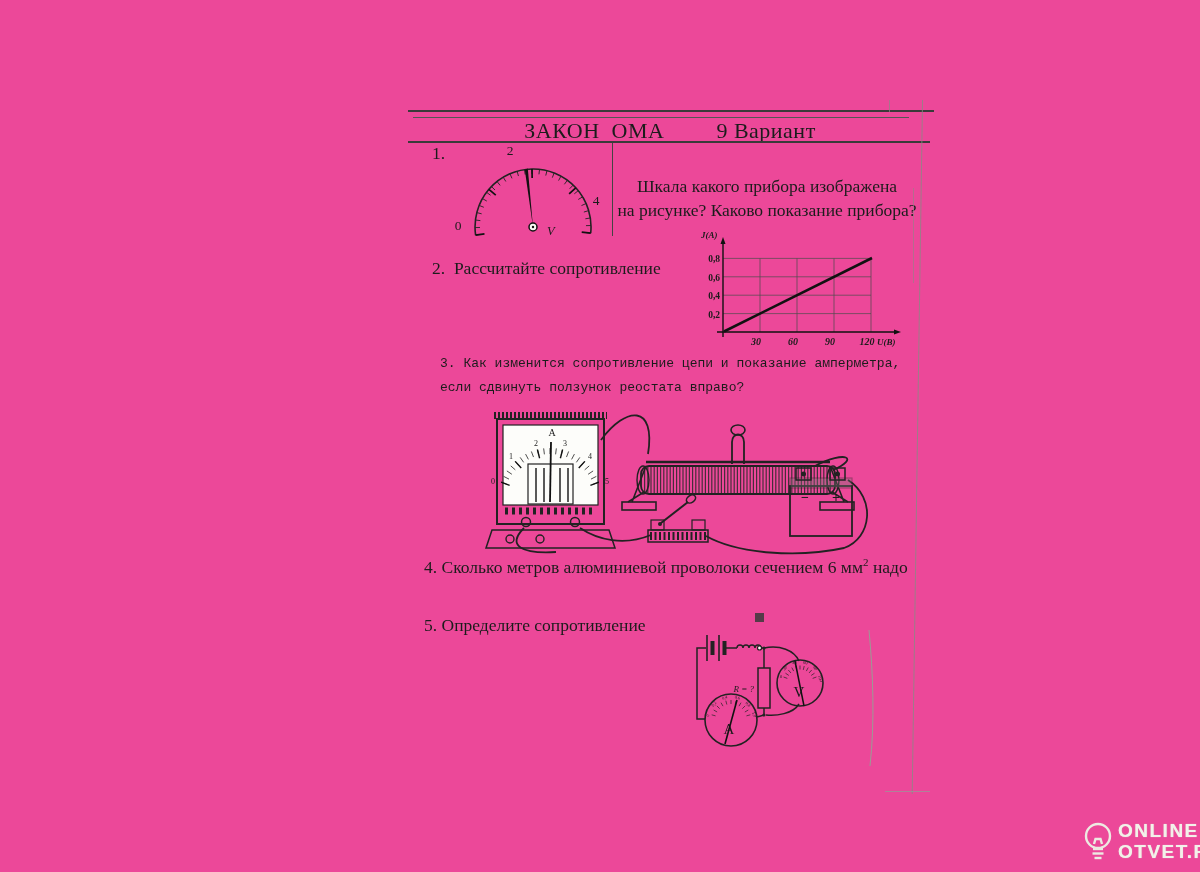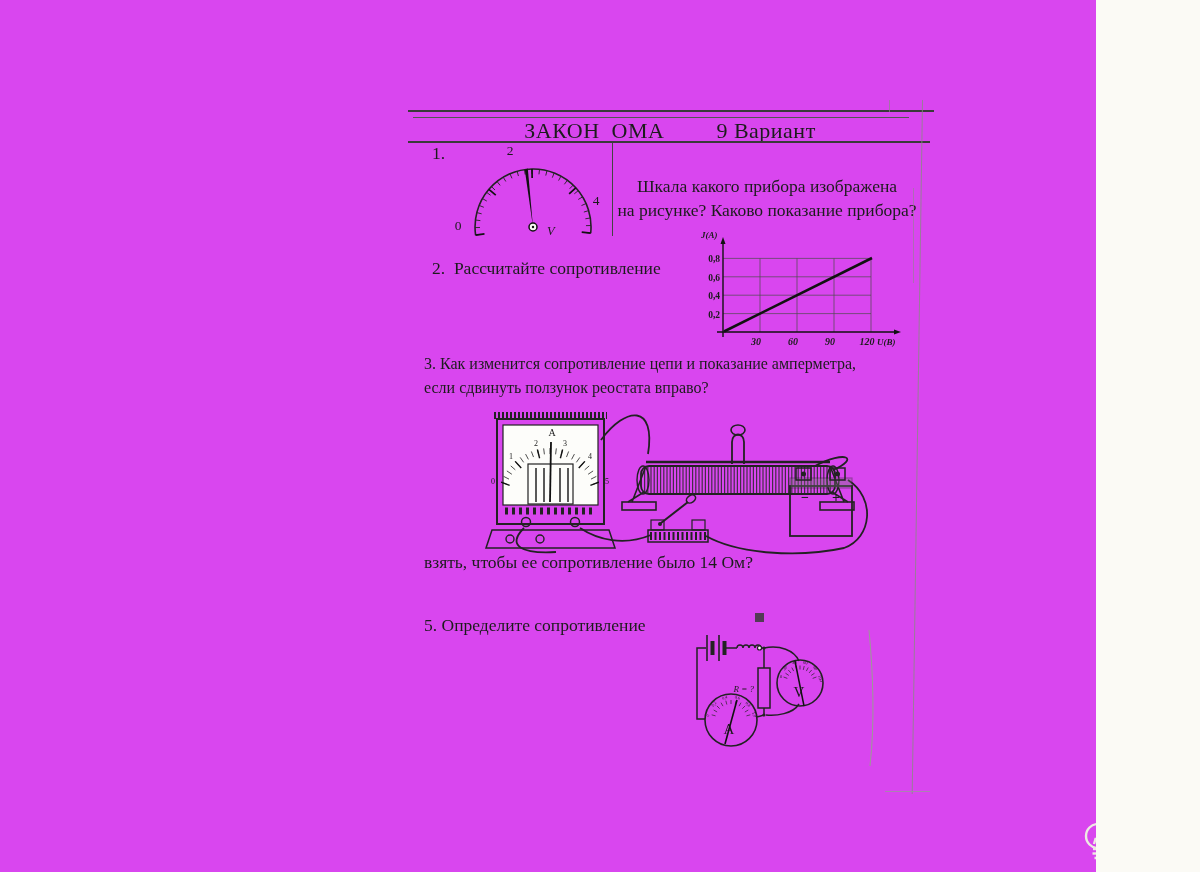--- a/index.html
+++ b/index.html
@@ -1,16 +1,16 @@
 <!DOCTYPE html>
 <html><head>
 <meta charset="utf-8">
 <style>
   html,body{margin:0;padding:0;background:#fbfaf5;}
-  .canvas{position:relative;width:1096px;height:872px;background:#d946ef;overflow:hidden;
+  .canvas{position:relative;width:1200px;height:872px;background:#ec4899;overflow:hidden;
           font-family:"Liberation Serif",serif;color:#1c1c1c;}
   .hline{position:absolute;background:#3a3a3a;}
   .vline{position:absolute;background:#8a8a85;}
   .title-row{position:absolute;left:408px;top:118px;width:524px;display:flex;justify-content:center;gap:52px;
              font-size:22px;letter-spacing:.5px;white-space:pre;}
   .qtext{position:absolute;font-size:17.5px;line-height:23.5px;}
   .qtext .line{white-space:pre-wrap;}
   .center{text-align:center;margin-top:36px;}
   svg.fig{position:absolute;overflow:visible;}
   svg.fig text{font-family:"Liberation Serif",serif;fill:#1b1b1b;}
@@ -124,21 +124,21 @@
       <text x="27" y="92.5">0,2</text>
     </g>
     <g font-size="10" font-weight="bold" font-style="italic" text-anchor="middle">
       <text x="63" y="120">30</text>
       <text x="100" y="120">60</text>
       <text x="137" y="120">90</text>
       <text x="174" y="120">120</text>
     </g>
   </svg>
 
-  <div class="qtext" style="left:424px;top:352px;width:500px;font-size:16px;">
+  <div class="qtext" style="left:440px;top:352px;width:500px;font-size:13px;font-family:Liberation Mono, monospace;">
     <div class="line">3. Как изменится сопротивление цепи и показание амперметра,</div>
     <div class="line">если сдвинуть ползунок реостата вправо?</div>
   </div>
 
   <svg class="fig" style="left:478px;top:402px;" width="420" height="152" viewBox="0 0 420 152">
 
     <g class="stroke" stroke-width="1.8">
       <path d="M123,38 C148,4 178,2 170,52"></path>
       <path d="M355,68 C382,56 368,48 337,64"></path>
       <path d="M370,78 C398,96 394,136 366,146 C320,156 260,152 228,134"></path>
@@ -236,21 +236,21 @@
       <rect class="stroke" x="318" y="66" width="15" height="12" stroke-width="1.5"></rect>
       <rect class="stroke" x="352" y="66" width="15" height="12" stroke-width="1.5"></rect>
       <circle cx="325.5" cy="72" r="2.5" fill="#222"></circle>
       <circle cx="359.5" cy="72" r="2.5" fill="#222"></circle>
       <text x="327" y="100" font-size="14" font-weight="bold" text-anchor="middle">−</text>
       <text x="358" y="100" font-size="14" font-weight="bold" text-anchor="middle">+</text>
     </g>
   </svg>
 
   <div class="qtext" style="left:424px;top:551px;width:505px;">
-    <div class="line">взять, чтобы ее сопротивление было 14 Ом?</div>
+    <div class="line"><span>4. Сколько метров алюминиевой проволоки сечением 6 мм</span><sup>2</sup><span> надо</span></div>
   </div>
 
   <div class="qtext" style="left:424px;top:614px;width:290px;">
     <div class="line">5. Определите сопротивление</div>
   </div>
 
   <svg class="fig" style="left:680px;top:612px;" width="200" height="160" viewBox="0 0 200 160">
     <rect x="75" y="1" width="9" height="9" fill="#3a3a3a" opacity="0.85"></rect>
 
     <g class="stroke" stroke-width="1.5">

